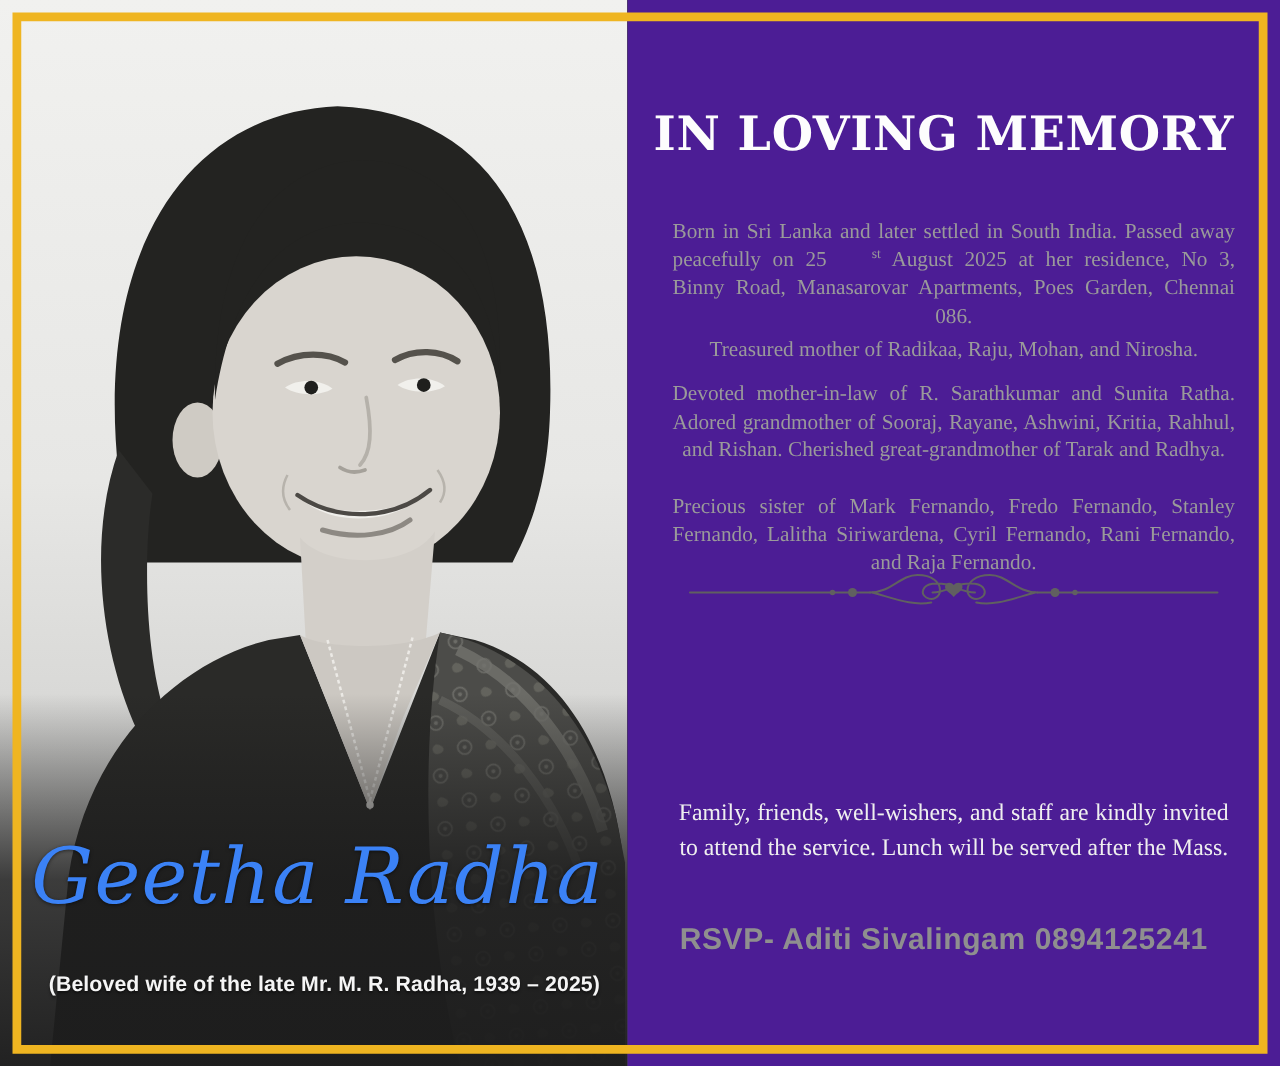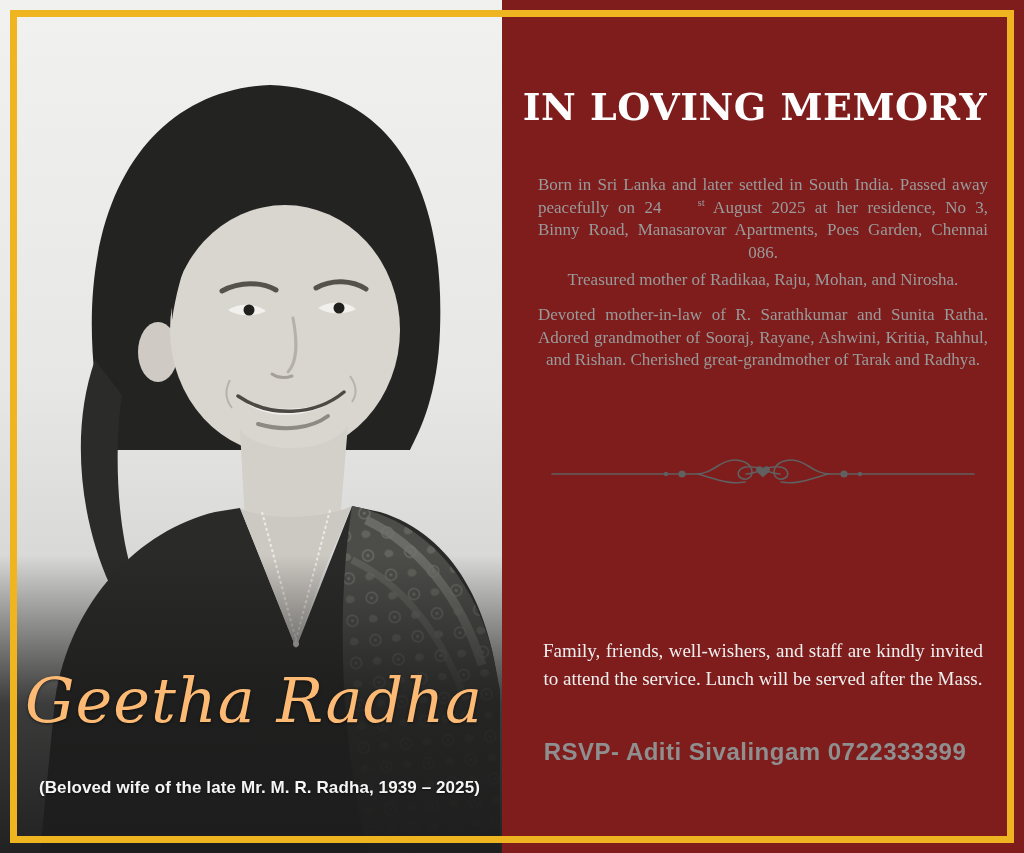--- a/index.html
+++ b/index.html
@@ -2,40 +2,40 @@
 <html><head>
 <meta charset="utf-8">
 <style>
   html,body{margin:0;padding:0;background:#131313;}
   .page{position:relative;width:1024px;height:853px;overflow:hidden;background:#131313;
         font-family:"Liberation Serif", serif;}
   
   .photo-panel{position:absolute;left:0;top:0;width:502px;height:853px;overflow:hidden;}
   .photo-panel svg{display:block;width:502px;height:853px;}
   
-  .right-panel{position:absolute;left:502px;top:0;width:522px;height:853px;background:#7f1d1d;}
+  .right-panel{position:absolute;left:502px;top:0;width:522px;height:853px;background:#4c1d95;}
   .block{position:absolute;color:#9a9a9a;}
   .title{left:18px;top:84px;width:470px;text-align:center;color:#fdfdfd;
          font-family:"DejaVu Serif","Liberation Serif",serif;font-weight:700;
          font-size:38px;letter-spacing:0.5px;white-space:nowrap;}
   .para{left:36px;width:450px;font-size:17px;line-height:22.5px;
         text-align:justify;text-align-last:center;color:#9a9a9a;}
   .p1{top:157px;} .p2{top:252px;text-align:center;} .p3{top:287px;} .p4{top:377px;}
   sup.ord{font-size:11px;vertical-align:super;line-height:0;margin-left:36px;}
   .divider{left:46px;top:452px;width:430px;height:44px;}
   .mass{left:36px;top:498px;width:450px;color:#f4f4f4;font-size:22px;line-height:31px;
         text-align:justify;text-align-last:center;}
   .mass b{font-weight:700;}
   .invite{left:41px;top:618px;width:440px;color:#efefef;font-size:19px;line-height:28px;
           text-align:justify;text-align-last:center;}
   .rsvp{left:18px;top:738px;width:470px;text-align:center;color:#8f8f8f;
         font-family:"Liberation Sans",sans-serif;font-weight:700;font-size:24px;
         letter-spacing:0.5px;white-space:nowrap;}
   
-  .name{position:absolute;left:25px;top:664px;width:455px;text-align:center;color:#fdba74;
+  .name{position:absolute;left:25px;top:664px;width:455px;text-align:center;color:#3b82f6;
         font-family:"DejaVu Serif","Liberation Serif",serif;font-style:italic;
         font-size:62px;letter-spacing:1px;white-space:nowrap;
         text-shadow:0 1px 3px rgba(0,0,0,0.55);}
   .caption{position:absolute;left:25px;top:778px;width:455px;text-align:right;color:#f5f5f5;
            font-family:"Liberation Sans",sans-serif;font-weight:700;font-size:17px;
            letter-spacing:0.1px;white-space:nowrap;
            text-shadow:0 1px 2px rgba(0,0,0,0.5);}
   
   .gold-frame{position:absolute;left:10px;top:10px;right:10px;bottom:10px;
               border:7px solid #efb521;z-index:20;pointer-events:none;}
@@ -107,26 +107,27 @@
     </svg>
   </div>
 
   <div class="name">Geetha Radha</div>
   <div class="caption">(Beloved wife of the late Mr. M. R. Radha, 1939 – 2025)</div>
 
   <div class="right-panel">
 
     <div class="block title">IN LOVING MEMORY</div>
 
-    <p class="block para p1"><span>Born in Sri Lanka and later settled in South India. Passed away peacefully on 24</span><sup class="ord">st</sup><span> August 2025 at her residence, No 3, Binny Road, Manasarovar Apartments, Poes Garden, Chennai 086.</span></p>
+    <p class="block para p1"><span>Born in Sri Lanka and later settled in South India. Passed away peacefully on 25</span><sup class="ord">st</sup><span> August 2025 at her residence, No 3, Binny Road, Manasarovar Apartments, Poes Garden, Chennai 086.</span></p>
 
     <p class="block para p2">Treasured mother of Radikaa, Raju, Mohan, and Nirosha.</p>
 
     <p class="block para p3">Devoted mother-in-law of R. Sarathkumar and Sunita Ratha. Adored grandmother of Sooraj, Rayane, Ashwini, Kritia, Rahhul, and Rishan. Cherished great-grandmother of Tarak and Radhya.</p>
 
+    <p class="block para p4">Precious sister of Mark Fernando, Fredo Fernando, Stanley Fernando, Lalitha Siriwardena, Cyril Fernando, Rani Fernando, and Raja Fernando.</p>
 
     <svg class="block divider" viewBox="0 0 430 44">
       <g stroke="#606060" fill="none" stroke-width="1.6" stroke-linecap="round">
         <line x1="4" y1="22" x2="148" y2="22"></line>
         <line x1="282" y1="22" x2="426" y2="22"></line>
         <path d="M148 22 C165 22 172 8 186 8 C198 8 204 14 204 20 C204 26 198 29 193 26 C188 23 190 16 198 15 C212 13 220 22 232 22"></path>
         <path d="M150 22 C168 27 182 33 197 30"></path>
         <path d="M282 22 C265 22 258 8 244 8 C232 8 226 14 226 20 C226 26 232 29 237 26 C242 23 240 16 232 15 C218 13 210 22 198 22"></path>
         <path d="M280 22 C262 27 248 33 233 30"></path>
       </g>
@@ -135,17 +136,17 @@
         <circle cx="134" cy="22" r="3.6"></circle>
         <circle cx="312" cy="22" r="2.2"></circle>
         <circle cx="296" cy="22" r="3.6"></circle>
         <path d="M215 16 c-2.5 -3 -7 -2 -7 1.5 c0 3 4 4.5 7 8 c3 -3.5 7 -5 7 -8 c0 -3.5 -4.5 -4.5 -7 -1.5 z"></path>
       </g>
     </svg>
 
 
     <p class="block invite">Family, friends, well-wishers, and staff are kindly invited to attend the service. Lunch will be served after the Mass.</p>
 
-    <div class="block rsvp">RSVP- Aditi Sivalingam 0722333399</div>
+    <div class="block rsvp">RSVP- Aditi Sivalingam 0894125241</div>
   </div>
 
   <div class="gold-frame"></div>
 </div>
 
 </body></html>

